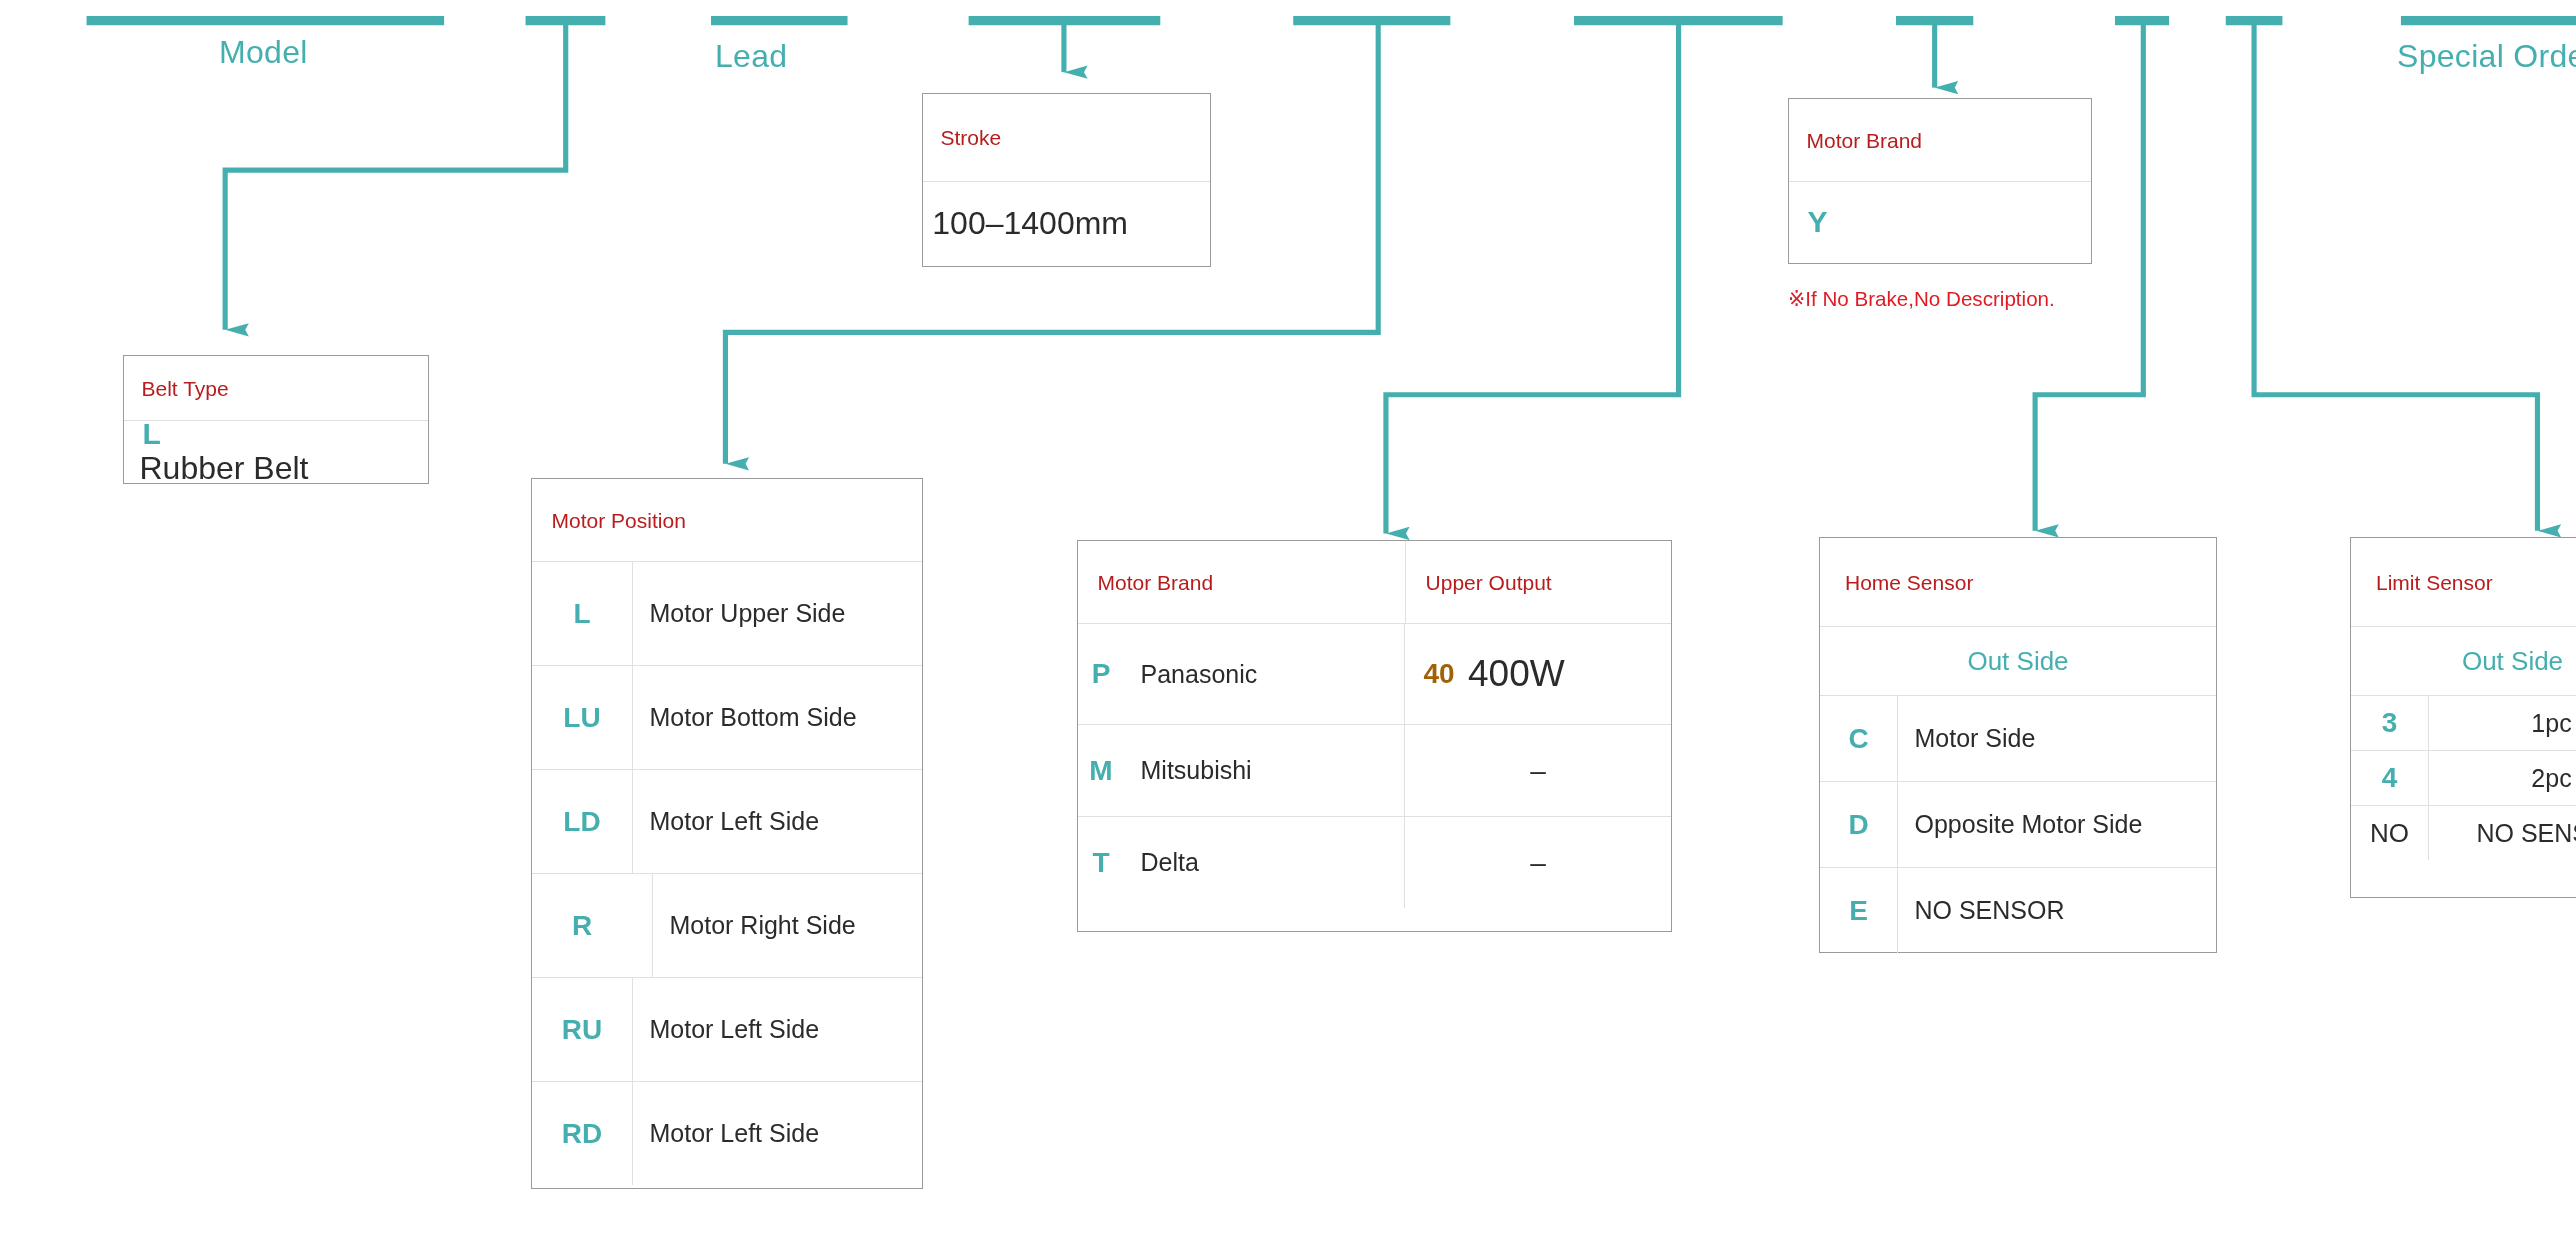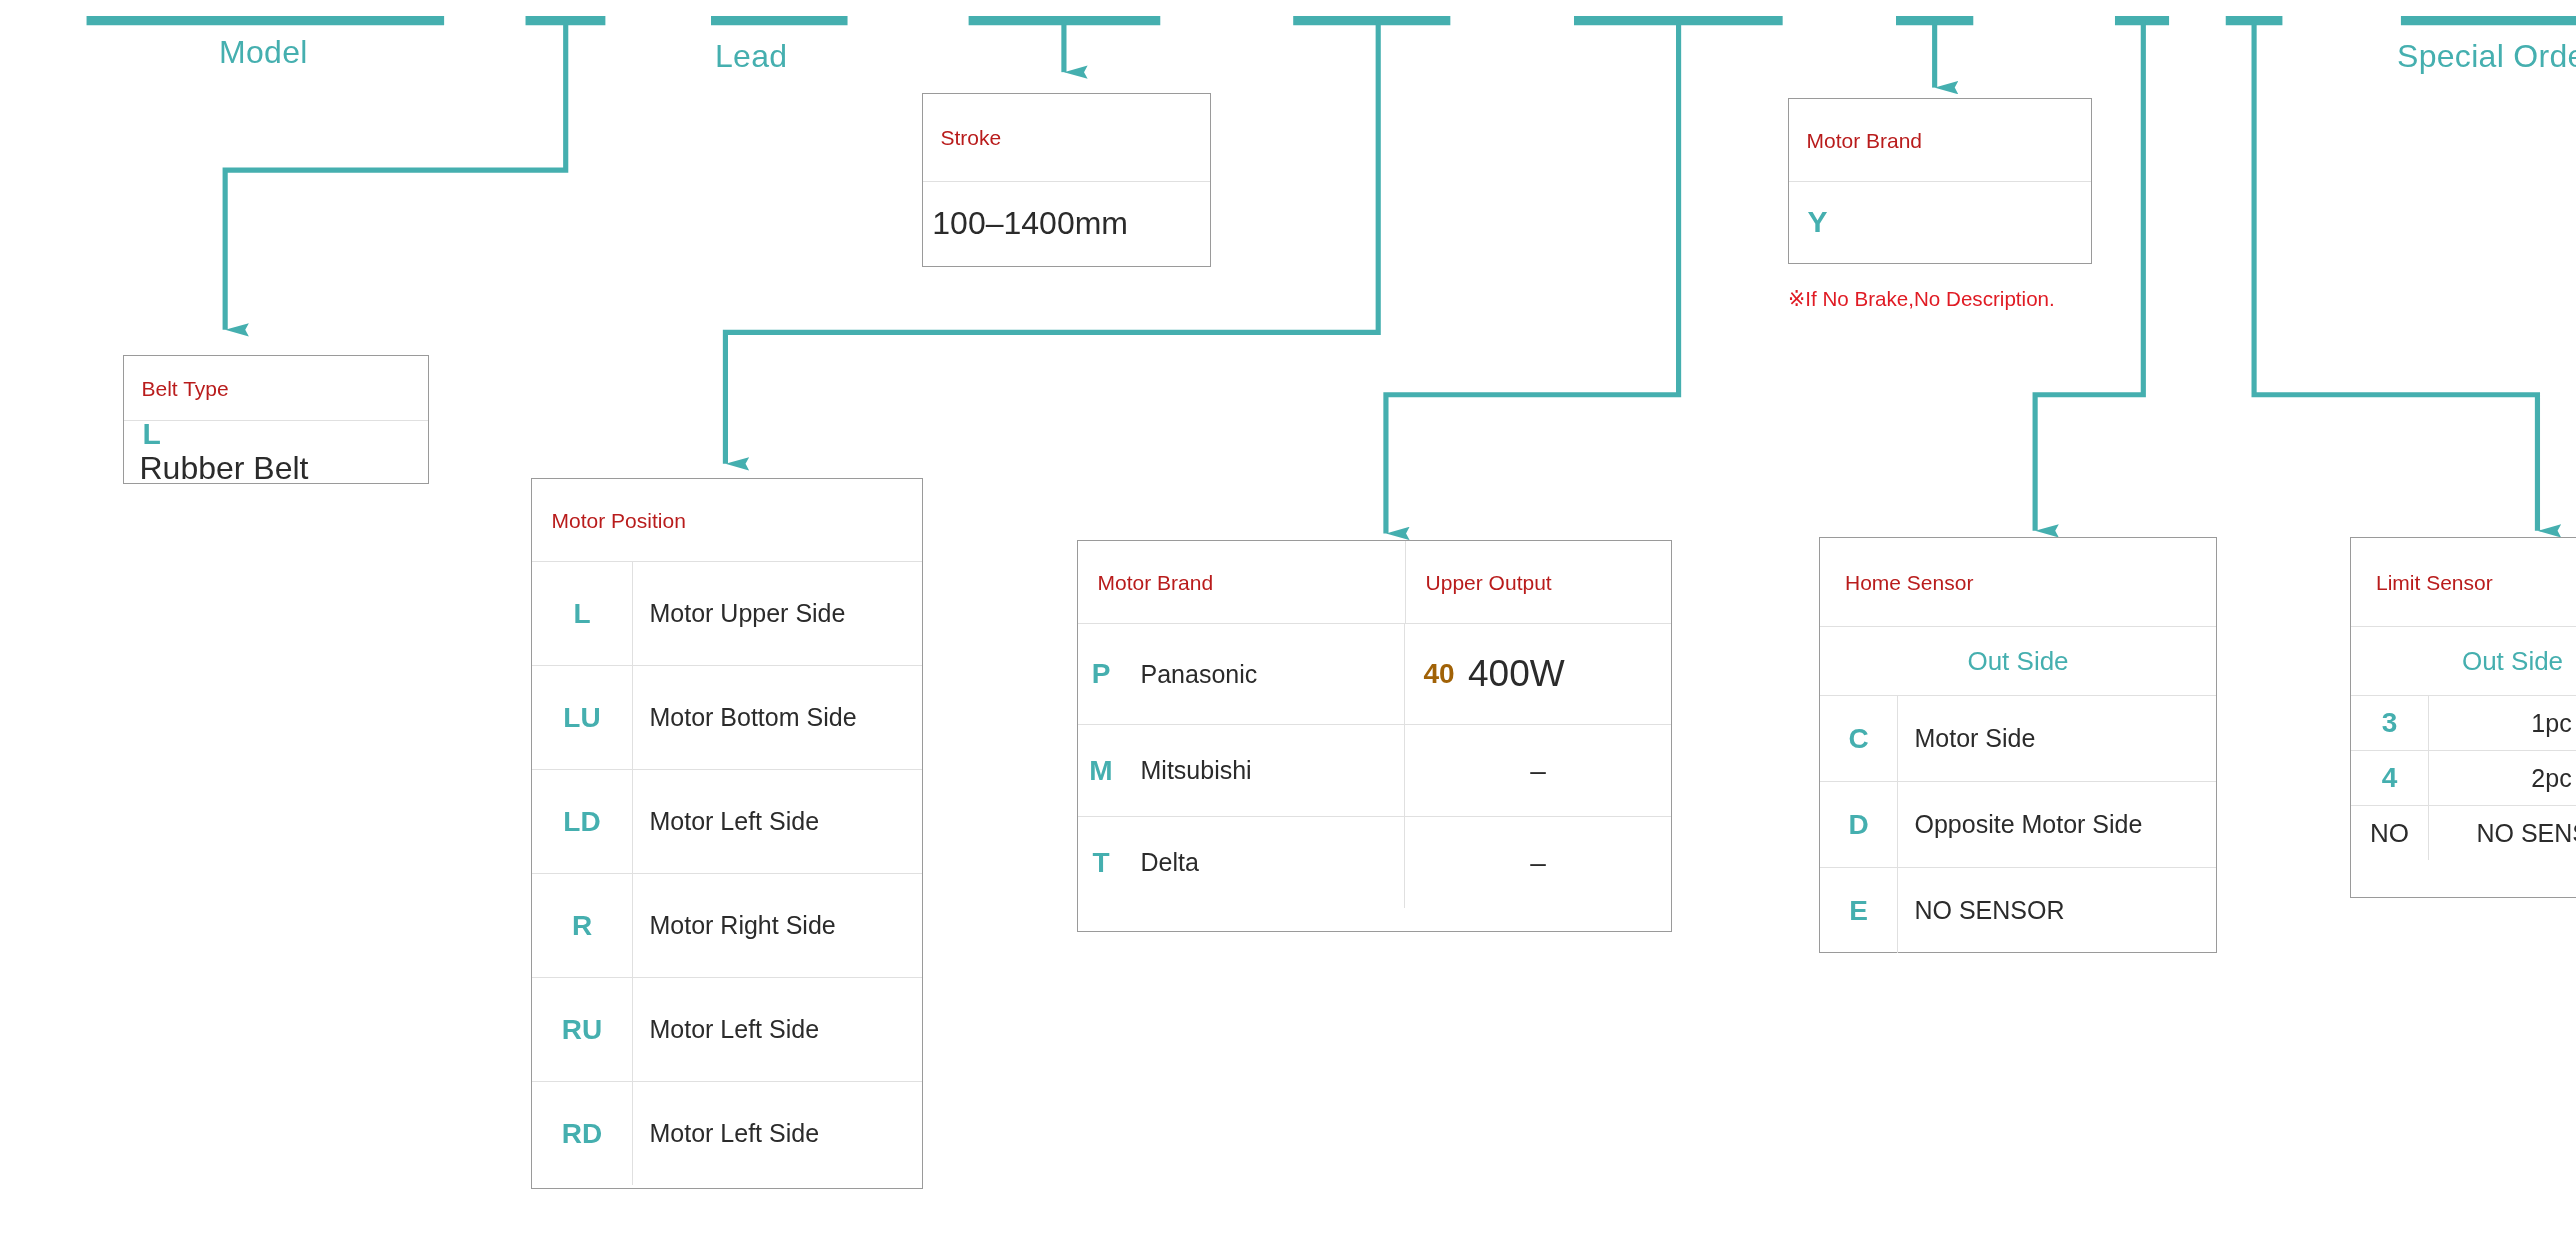--- a/index.html
+++ b/index.html
@@ -139,21 +139,21 @@
     <div class="row rowline" style="height:104px;">
       <div class="cell code" style="width:100px;">LU</div>
       <div class="cell desc vdiv" style="flex:1;">Motor Bottom Side</div>
     </div>
     <div class="row rowline" style="height:104px;">
       <div class="cell code" style="width:100px;">LD</div>
       <div class="cell desc vdiv" style="flex:1;">Motor Left Side</div>
     </div>
     <div class="row rowline" style="height:104px;">
       <div class="cell code" style="width:100px;">R</div>
-      <div class="cell desc vdiv" style="flex:1;">Motor Right Side</div>
+      <div class="cell desc vdiv" style="flex:1;margin-left:20px;">Motor Right Side</div>
     </div>
     <div class="row rowline" style="height:104px;">
       <div class="cell code" style="width:100px;">RU</div>
       <div class="cell desc vdiv" style="flex:1;">Motor Left Side</div>
     </div>
     <div class="row rowline" style="height:104px;">
       <div class="cell code" style="width:100px;">RD</div>
       <div class="cell desc vdiv" style="flex:1;">Motor Left Side</div>
     </div>
   </div>

